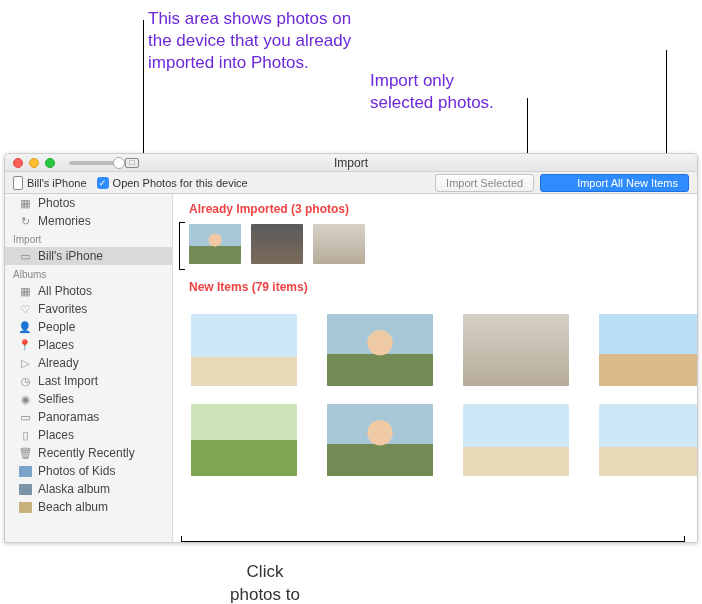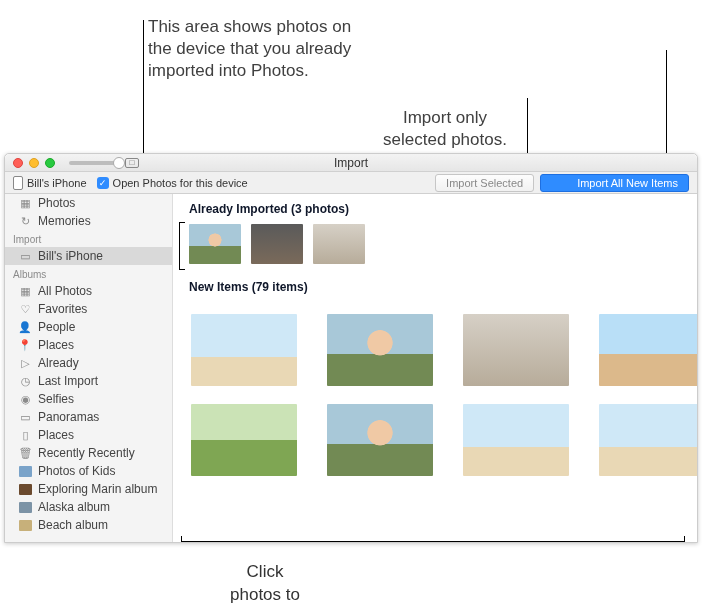--- a/index.html
+++ b/index.html
@@ -5,25 +5,25 @@
   * { box-sizing: border-box; margin: 0; padding: 0; }
   body {
     font-family: -apple-system, "Helvetica Neue", Arial, sans-serif;
     font-size: 12px;
     color: #333;
     background: #fff;
     width: 702px;
     position: relative;
   }
   .callouts { position: relative; height: 153px; }
-  .callout { position: absolute; font-size: 17px; color: #404040; line-height: 1.3; margin-top: 8px; }
+  .callout { position: absolute; font-size: 17px; color: #6d28d9; line-height: 1.3; }
   .callout-line-v { position: absolute; width: 1px; background: #000; }
   .callout-left { left: 148px; top: 8px; width: 210px; }
   .callout-right { left: 404px; top: 8px; width: 260px; text-align: right; }
-  .callout-mid  { left: 370px; top: 99px; width: 150px; text-align: center; }
+  .callout-mid  { left: 370px; top: 70px; width: 150px; text-align: left; }
   .app-window {
     position: relative;
     border: 1px solid #ccc;
     width: 694px;
     margin-left: 4px;
     background: #fff;
     box-shadow: 0 1px 4px rgba(0,0,0,.2);
     border-radius: 5px 5px 0 0;
     overflow: visible;
   }
@@ -80,21 +80,21 @@
     display:flex; align-items:center; gap:6px;
     padding:2px 6px 2px 14px;
     color:#444;
     height:18px;
   }
   .sidebar .item.selected { background:#d9d9d9; }
   .sidebar .ico { width:13px; height:13px; display:flex; align-items:center; justify-content:center; color:#8a8a8a; font-size:11px; }
   .thumb-swatch { width:13px; height:11px; border-radius:1px; }
   .main { flex:1; overflow:hidden; }
   .section-head {
-    font-size:12px; font-weight:600; color:#0f172a;
+    font-size:12px; font-weight:600; color:#ef4444;
     padding:8px 0 6px 16px;
   }
   .thumb-row { display:flex; gap:10px; padding:2px 16px 8px 16px; }
   .thumb-sm { width:52px; height:40px; }
   .grid { display:grid; grid-template-columns: repeat(4, 1fr); gap:18px 30px; padding: 14px 20px 0 18px; }
   .thumb-lg { width:106px; height:72px; }
   .ph {
     background:#888; border-radius:1px; position:relative; overflow:hidden;
   }
   .ph::before, .ph::after { content:""; position:absolute; }
@@ -209,26 +209,20 @@
             <span>Recently Recently</span>
           </div>
           <div class="item">
             <span class="ico">
               <span class="thumb-swatch" style="background: rgb(122, 163, 201);"></span>
             </span>
             <span>Photos of Kids</span>
           </div>
           <div class="item">
             <span class="ico">
-              <span class="thumb-swatch" style="background: rgb(107, 74, 46);"></span>
-            </span>
-            <span>Exploring Marin album</span>
-          </div>
-          <div class="item">
-            <span class="ico">
               <span class="thumb-swatch" style="background: rgb(124, 147, 166);"></span>
             </span>
             <span>Alaska album</span>
           </div>
           <div class="item">
             <span class="ico">
               <span class="thumb-swatch" style="background: rgb(199, 176, 122);"></span>
             </span>
             <span>Beach album</span>
           </div>

